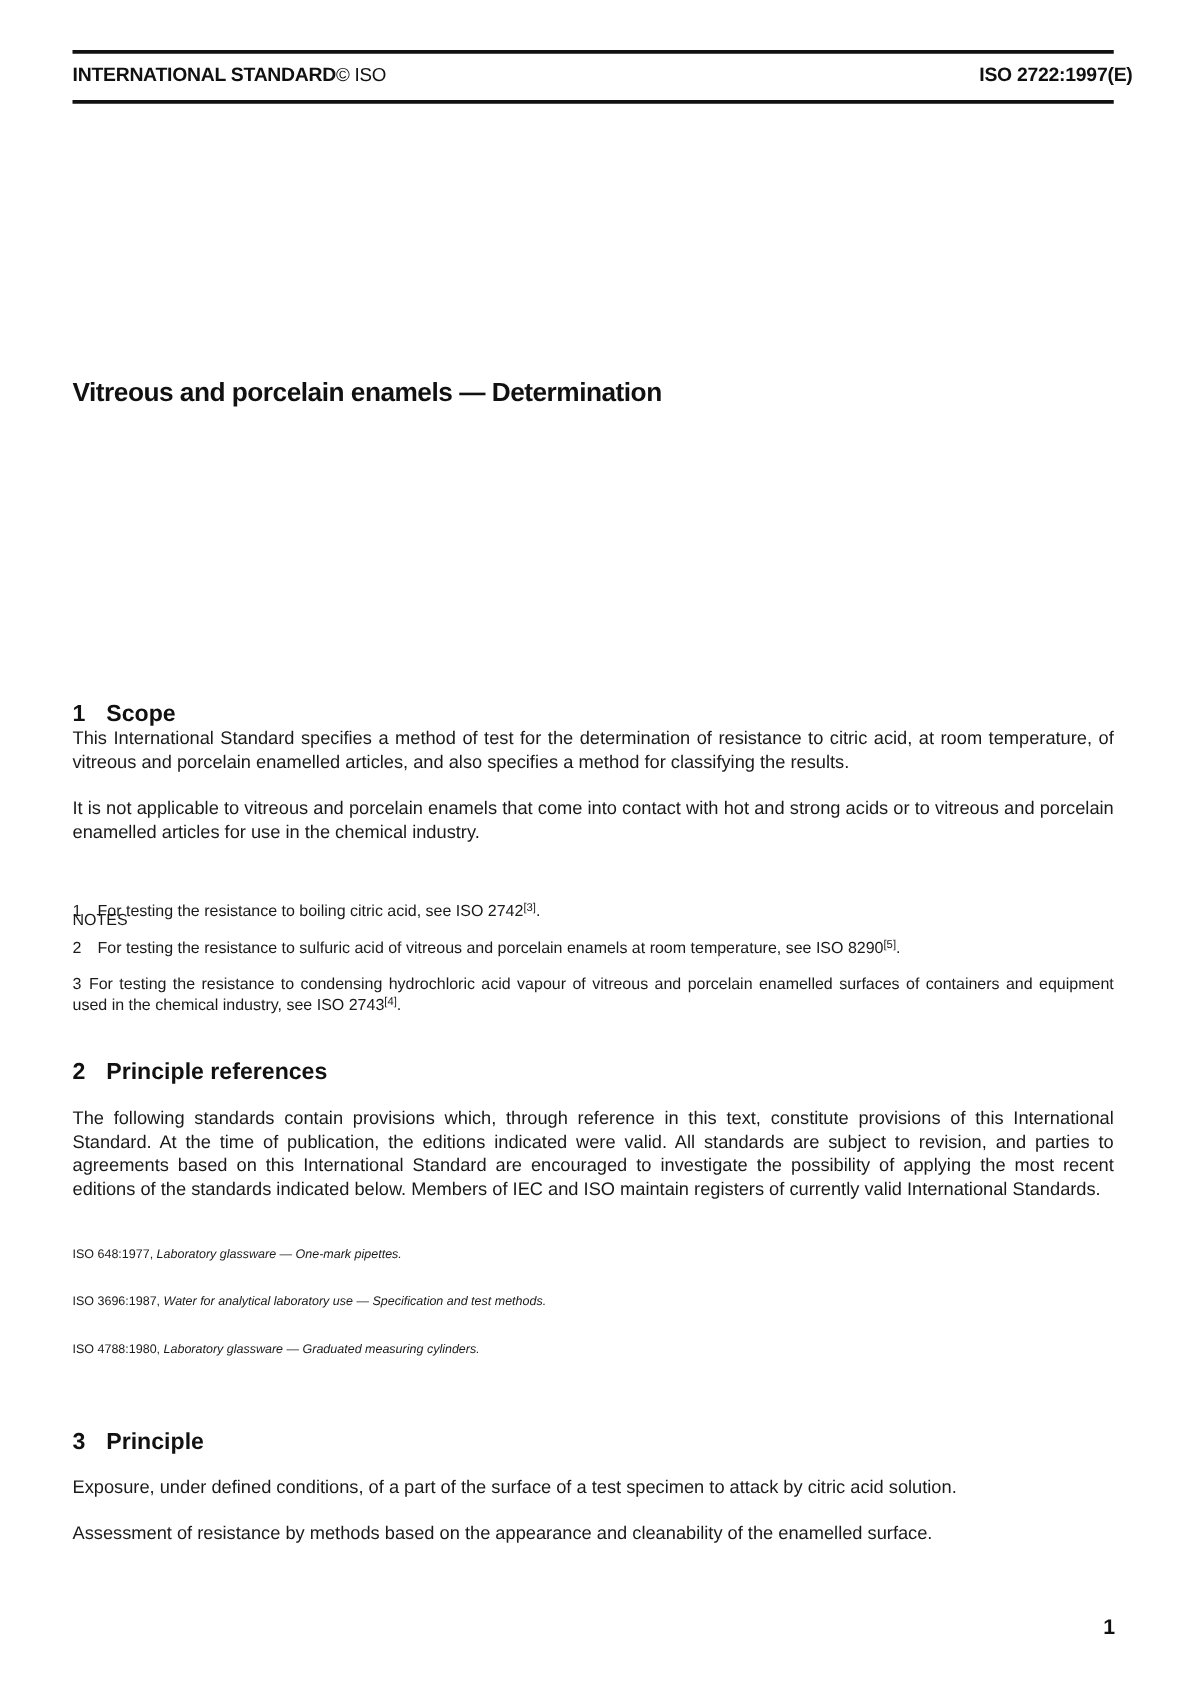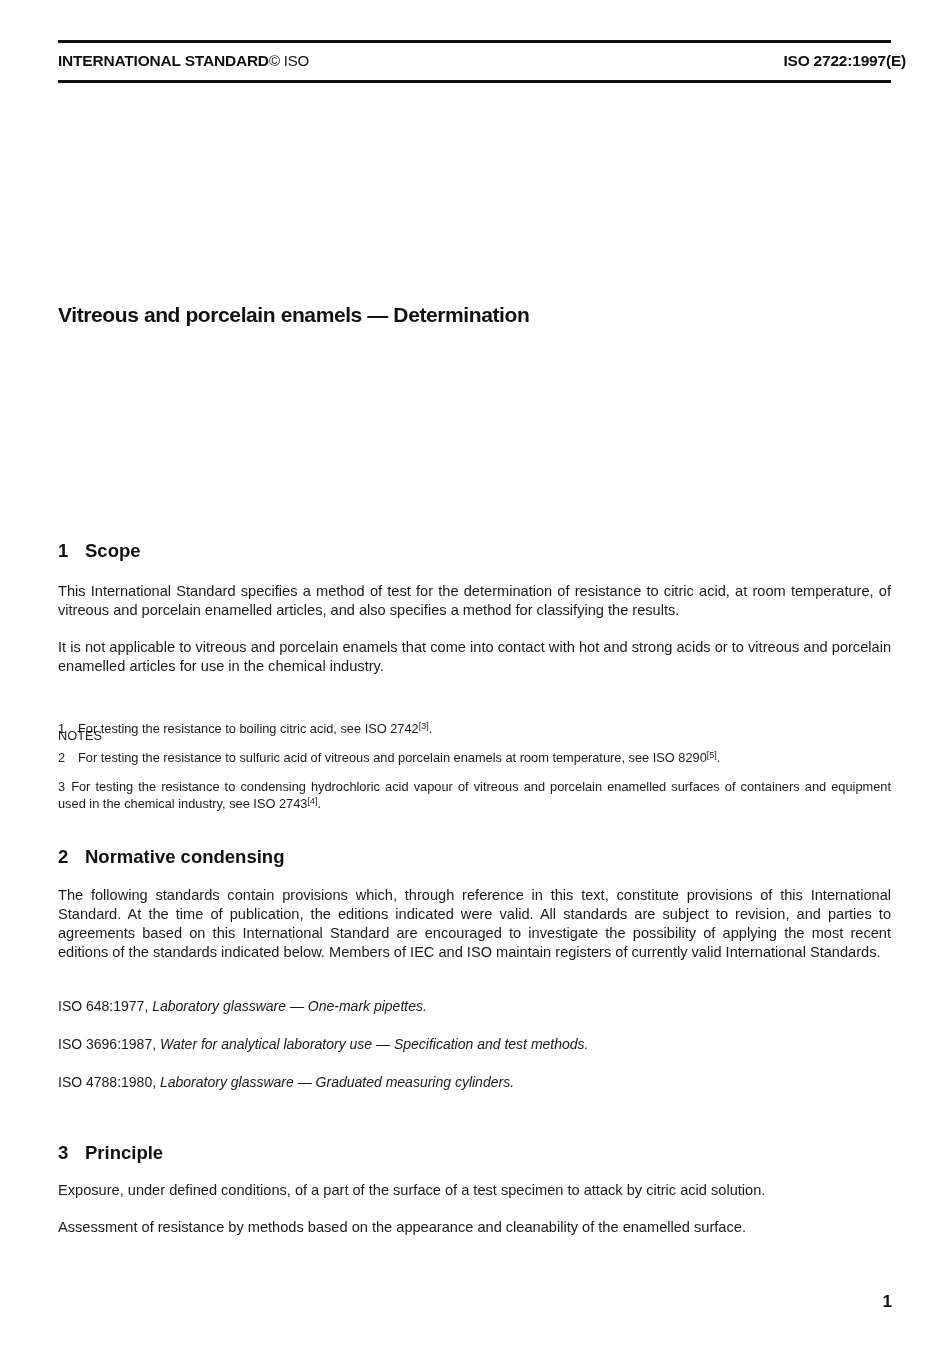--- a/index.html
+++ b/index.html
@@ -15,57 +15,57 @@
   .title { position: absolute; left: 58px; top: 296px; width: 800px;
            font-size: 21px; font-weight: bold; line-height: 37px; letter-spacing: -0.4px; }
   .sec-h { position: absolute; left: 58px; font-size: 18.5px; font-weight: bold; }
   .sec-h .num { display: inline-block; width: 27px; }
   .para { position: absolute; left: 58px; width: 833px; font-size: 14.6px; line-height: 19px;
           text-align: justify; color: #1a1a1a; }
   .note { position: absolute; left: 58px; width: 833px; font-size: 12.8px; line-height: 17px;
           text-align: justify; color: #1a1a1a; }
   .note .n { display: inline-block; width: 20px; }
   sup { font-size: 9px; vertical-align: 4px; line-height: 0; }
-  .ref { position: absolute; left: 58px; font-size: 14px; color: #1a1a1a; }
+  .ref { position: absolute; left: 58px; font-size: 10px; color: #1a1a1a; }
   .ref i { font-style: italic; }
   .pageno { position: absolute; right: 58px; top: 1292px; font-size: 17px; font-weight: bold; }
 </style>
 </head>
 <body>
 
 <div class="rule top"></div>
 <div class="hdr left">
   <span>INTERNATIONAL STANDARD</span><span class="copy">© ISO</span>
 </div>
 <div class="hdr right">ISO 2722:1997(E)</div>
 <div class="rule bottom"></div>
 
 <div class="title">
   <div>Vitreous and porcelain enamels — Determination</div>
 </div>
 
-<div class="sec-h" style="top:540px;">
+<div class="sec-h" style="top:560px;">
   <span class="num">1</span><span>Scope</span>
 </div>
 <div class="para" style="top:582px;">This International Standard specifies a method of test for the determination of resistance to citric acid, at room temperature, of vitreous and porcelain enamelled articles, and also specifies a method for classifying the results.</div>
 <div class="para" style="top:638px;">It is not applicable to vitreous and porcelain enamels that come into contact with hot and strong acids or to vitreous and porcelain enamelled articles for use in the chemical industry.</div>
 
 <div class="note" style="top:691px;margin-top:36px;">NOTES</div>
 <div class="note" style="top:720px;">
   <span class="n">1</span><span>For testing the resistance to boiling citric acid, see ISO 2742</span><sup>[3]</sup><span>.</span>
 </div>
 <div class="note" style="top:749px;">
   <span class="n">2</span><span>For testing the resistance to sulfuric acid of vitreous and porcelain enamels at room temperature, see ISO 8290</span><sup>[5]</sup><span>.</span>
 </div>
 <div class="note" style="top:778px;">
   <span class="n" style="width:auto;margin-right:6px;">3</span><span>For testing the resistance to condensing hydrochloric acid vapour of vitreous and porcelain enamelled surfaces of containers and equipment used in the chemical industry, see ISO 2743</span><sup>[4]</sup><span>.</span>
 </div>
 
 <div class="sec-h" style="top:846px;">
-  <span class="num">2</span><span>Normative condensing</span>
+  <span class="num">2</span><span>Principle references</span>
 </div>
 <div class="para" style="top:886px;">The following standards contain provisions which, through reference in this text, constitute provisions of this International Standard. At the time of publication, the editions indicated were valid. All standards are subject to revision, and parties to agreements based on this International Standard are encouraged to investigate the possibility of applying the most recent editions of the standards indicated below. Members of IEC and ISO maintain registers of currently valid International Standards.</div>
 
 <div class="ref" style="top:998px;">
   <span>ISO 648:1977,</span> <i>Laboratory glassware — One-mark pipettes.</i>
 </div>
 <div class="ref" style="top:1036px;">
   <span>ISO 3696:1987,</span> <i>Water for analytical laboratory use — Specification and test methods.</i>
 </div>
 <div class="ref" style="top:1074px;">

